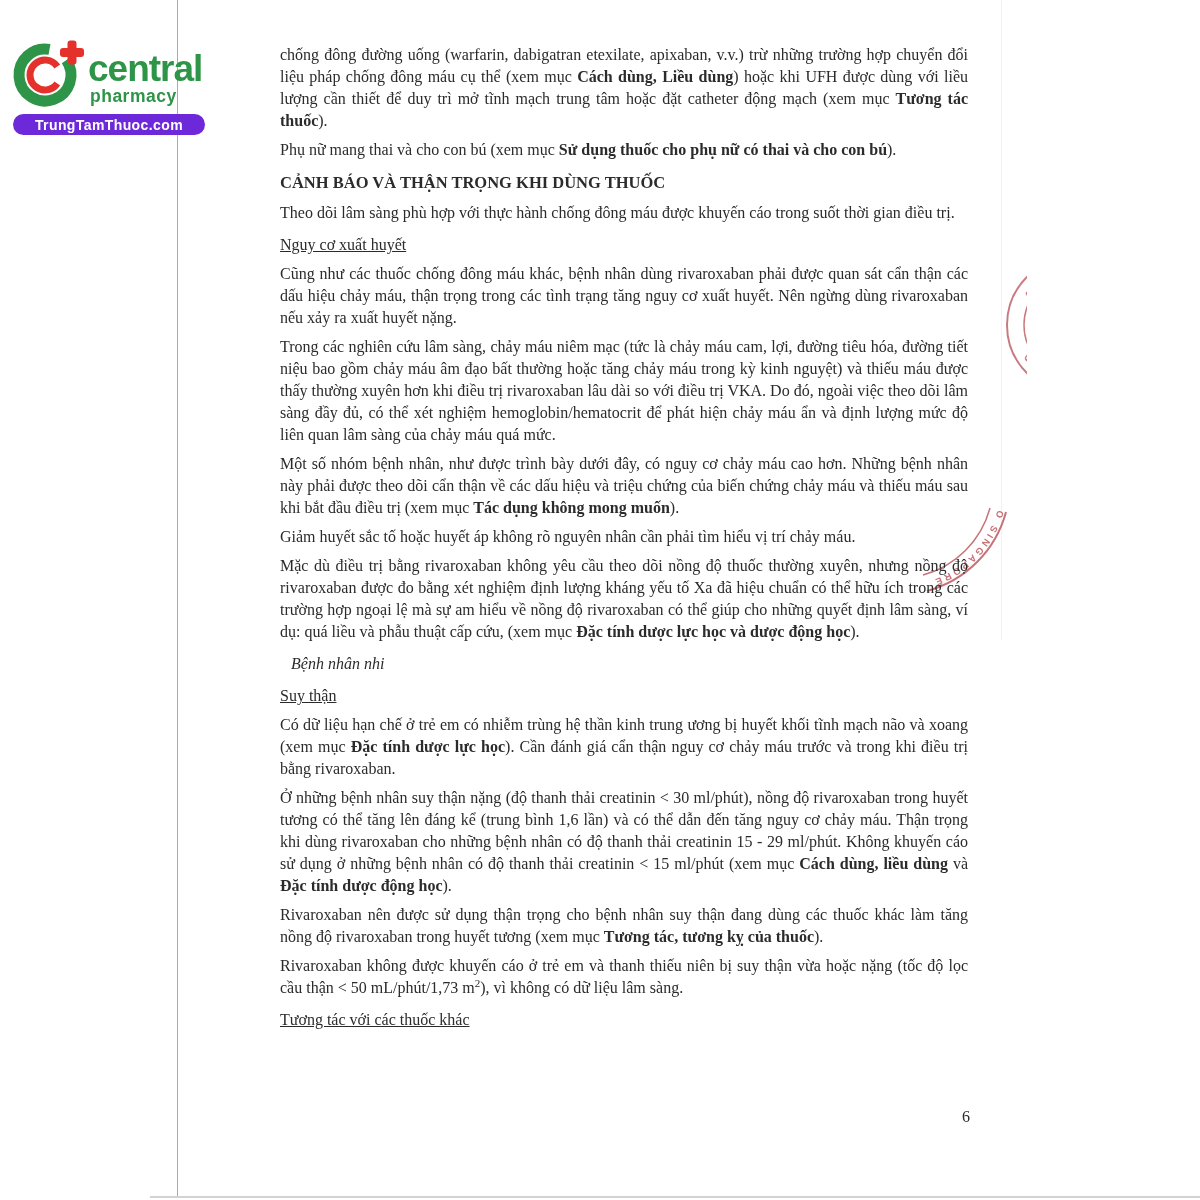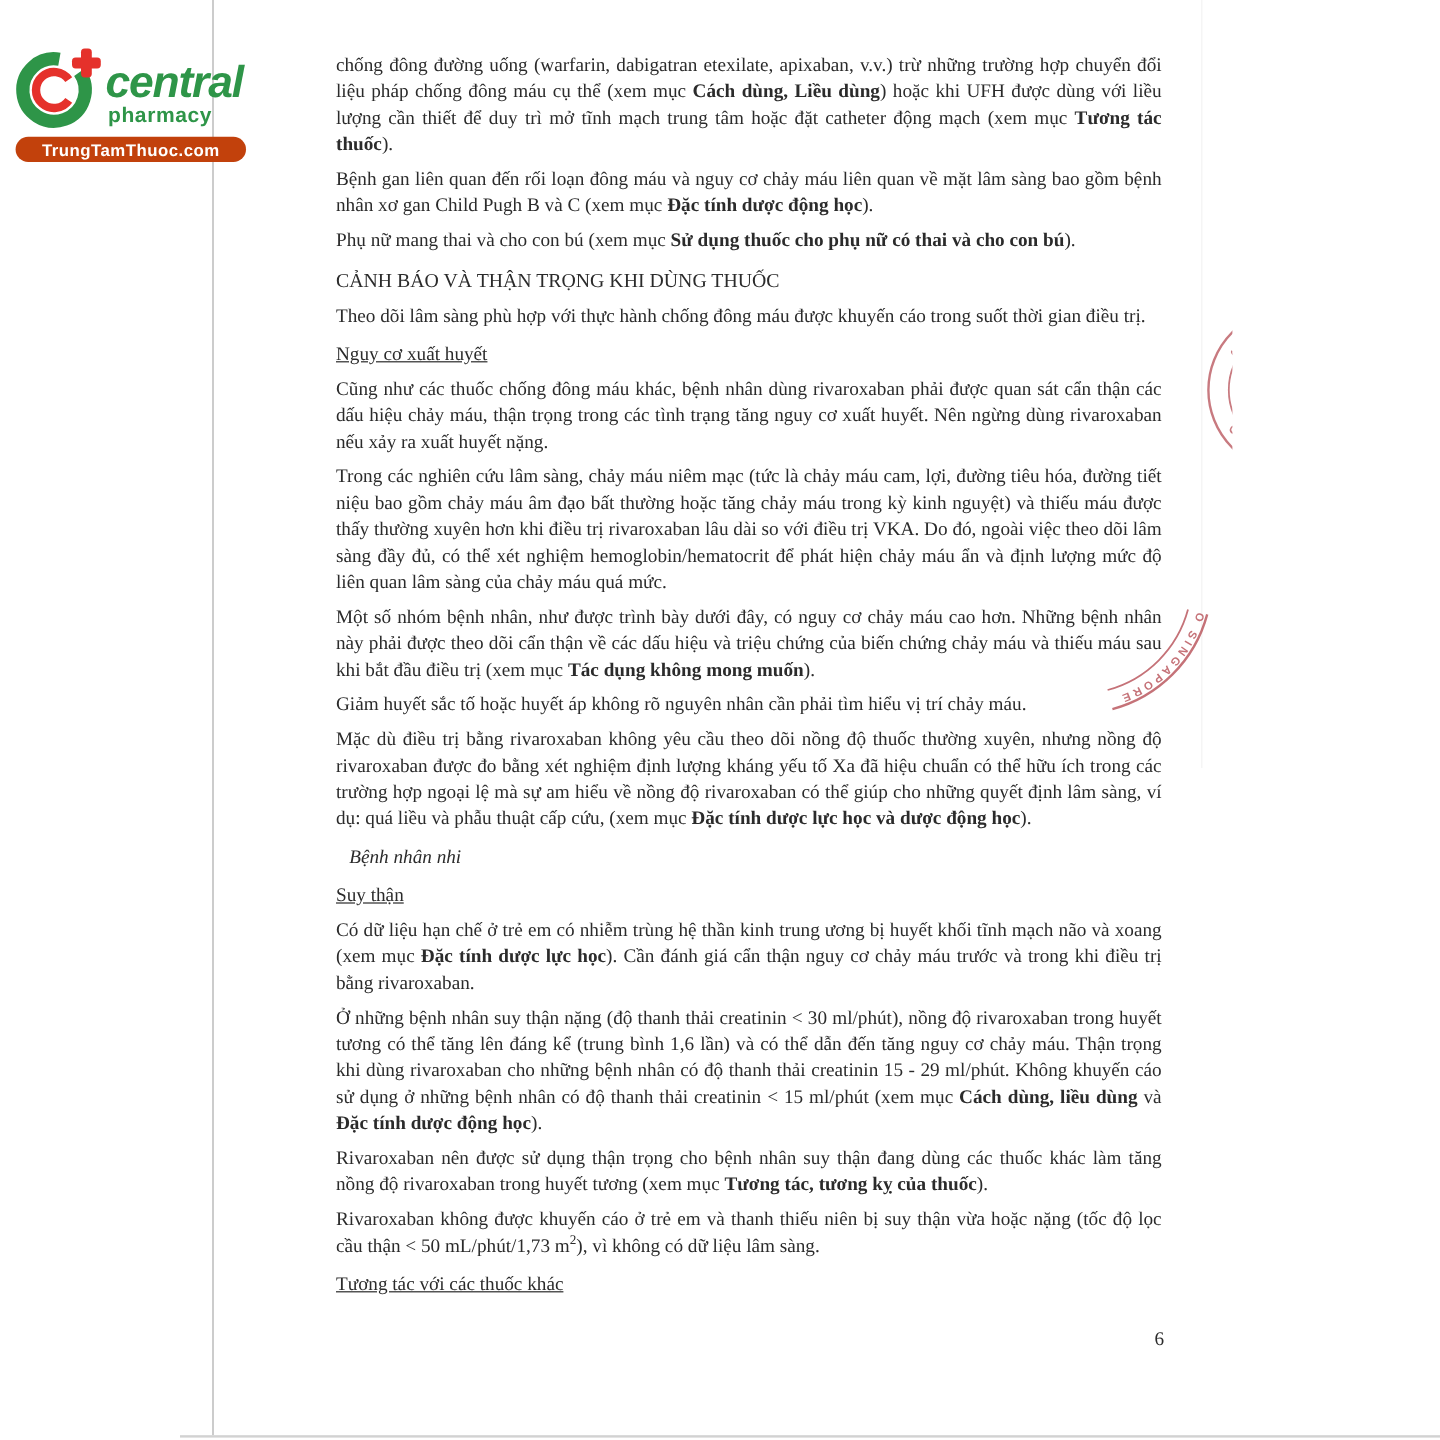--- a/index.html
+++ b/index.html
@@ -8,28 +8,28 @@
     font-family:"Liberation Serif","DejaVu Serif",serif;color:#2b2b2b;
     overflow:hidden;
   }
   
   .edge-left{position:absolute;left:177px;top:0;width:1px;height:1196px;background:#ababab;}
   .edge-right{position:absolute;left:1001px;top:0;width:1px;height:640px;background:rgba(0,0,0,0.05);}
   .edge-bottom{position:absolute;left:150px;top:1196px;width:1050px;height:2px;background:#d2d2d2;}
   
   .logo{position:absolute;left:12px;top:36px;width:210px;font-family:"Liberation Sans","DejaVu Sans",sans-serif;}
   .logo-mark{position:absolute;left:0;top:2px;}
-  .brand{position:absolute;left:76px;top:14px;font-size:37px;font-weight:bold;color:#2e9548;letter-spacing:-1px;line-height:1;font-style:italic;}
+  .brand{position:absolute;left:76px;top:14px;font-size:37px;font-weight:bold;color:#2e9548;letter-spacing:-1px;line-height:1;}
   .brand-sub{position:absolute;left:78px;top:50px;font-size:17.5px;font-weight:bold;color:#2e9548;letter-spacing:0.5px;}
-  .site-pill{position:absolute;left:1px;top:78px;width:192px;height:21px;background:#c2410c;border-radius:11px;
+  .site-pill{position:absolute;left:1px;top:78px;width:192px;height:21px;background:#6d28d9;border-radius:11px;
     display:flex;align-items:center;justify-content:center;color:#ffffff;font-weight:bold;font-size:14px;letter-spacing:0.4px;}
   
   .doc{position:absolute;left:280px;top:44px;width:688px;font-size:16px;line-height:22px;}
   .blk{margin:0 0 7px 0;text-align:justify;}
-  .blk.h{font-weight:normal;font-size:16.5px;margin:11px 0 8px;text-align:left;}
+  .blk.h{font-weight:bold;font-size:16.5px;margin:11px 0 8px;text-align:left;}
   .blk.hu{text-decoration:underline;margin:10px 0 7px;text-align:left;}
   .blk.hi{font-style:italic;margin:10px 11px 7px;text-align:left;}
   .b{font-weight:bold;margin-top:36px;}
   sup{font-size:11px;line-height:0;}
   .page-number{position:absolute;left:940px;top:1108px;width:30px;text-align:right;font-size:16px;}
   
   .stamp-a{position:absolute;left:960px;top:245px;width:67px;height:160px;overflow:hidden;opacity:0.8;}
   .stamp-b{position:absolute;left:893px;top:478px;width:116px;height:128px;overflow:hidden;opacity:0.85;}
   .stamp-text{font-family:"Liberation Sans","DejaVu Sans",sans-serif;font-weight:bold;}
 </style>
@@ -69,21 +69,20 @@
     <path d="M 97 30 A 95 95 0 0 1 30 97" fill="none" stroke="#bb5a61" stroke-width="1.5"></path>
     <path id="stampBpath" d="M 104.5 31.7 A 103 103 0 0 1 31.7 104.5" fill="none"></path>
     <text class="stamp-text" font-size="9.5" letter-spacing="3" fill="#bb5a61">
       <textPath href="#stampBpath">O SINGAPORE</textPath>
     </text>
   </svg>
 </div>
 
 <div class="doc">
     <p class="blk p"><span>chống đông đường uống (warfarin, dabigatran etexilate, apixaban, v.v.) trừ những trường hợp chuyển đổi liệu pháp chống đông máu cụ thể (xem mục </span><span class="b">Cách dùng, Liều dùng</span><span>) hoặc khi UFH được dùng với liều lượng cần thiết để duy trì mở tĩnh mạch trung tâm hoặc đặt catheter động mạch (xem mục </span><span class="b">Tương tác thuốc</span><span>).</span></p>
-    <p class="blk p"><span>Bệnh gan liên quan đến rối loạn đông máu và nguy cơ chảy máu liên quan về mặt lâm sàng bao gồm bệnh nhân xơ gan Child Pugh B và C (xem mục </span><span class="b">Đặc tính dược động học</span><span>).</span></p>
     <p class="blk p"><span>Phụ nữ mang thai và cho con bú (xem mục </span><span class="b">Sử dụng thuốc cho phụ nữ có thai và cho con bú</span><span>).</span></p>
     <h2 class="blk h"><span>CẢNH BÁO VÀ THẬN TRỌNG KHI DÙNG THUỐC</span></h2>
     <p class="blk p"><span>Theo dõi lâm sàng phù hợp với thực hành chống đông máu được khuyến cáo trong suốt thời gian điều trị.</span></p>
     <p class="blk hu"><span>Nguy cơ xuất huyết</span></p>
     <p class="blk p"><span>Cũng như các thuốc chống đông máu khác, bệnh nhân dùng rivaroxaban phải được quan sát cẩn thận các dấu hiệu chảy máu, thận trọng trong các tình trạng tăng nguy cơ xuất huyết. Nên ngừng dùng rivaroxaban nếu xảy ra xuất huyết nặng.</span></p>
     <p class="blk p"><span>Trong các nghiên cứu lâm sàng, chảy máu niêm mạc (tức là chảy máu cam, lợi, đường tiêu hóa, đường tiết niệu bao gồm chảy máu âm đạo bất thường hoặc tăng chảy máu trong kỳ kinh nguyệt) và thiếu máu được thấy thường xuyên hơn khi điều trị rivaroxaban lâu dài so với điều trị VKA. Do đó, ngoài việc theo dõi lâm sàng đầy đủ, có thể xét nghiệm hemoglobin/hematocrit để phát hiện chảy máu ẩn và định lượng mức độ liên quan lâm sàng của chảy máu quá mức.</span></p>
     <p class="blk p"><span>Một số nhóm bệnh nhân, như được trình bày dưới đây, có nguy cơ chảy máu cao hơn. Những bệnh nhân này phải được theo dõi cẩn thận về các dấu hiệu và triệu chứng của biến chứng chảy máu và thiếu máu sau khi bắt đầu điều trị (xem mục </span><span class="b">Tác dụng không mong muốn</span><span>).</span></p>
     <p class="blk p"><span>Giảm huyết sắc tố hoặc huyết áp không rõ nguyên nhân cần phải tìm hiểu vị trí chảy máu.</span></p>
     <p class="blk p"><span>Mặc dù điều trị bằng rivaroxaban không yêu cầu theo dõi nồng độ thuốc thường xuyên, nhưng nồng độ rivaroxaban được đo bằng xét nghiệm định lượng kháng yếu tố Xa đã hiệu chuẩn có thể hữu ích trong các trường hợp ngoại lệ mà sự am hiểu về nồng độ rivaroxaban có thể giúp cho những quyết định lâm sàng, ví dụ: quá liều và phẫu thuật cấp cứu, (xem mục </span><span class="b">Đặc tính dược lực học và dược động học</span><span>).</span></p>
     <p class="blk hi"><span>Bệnh nhân nhi</span></p>

